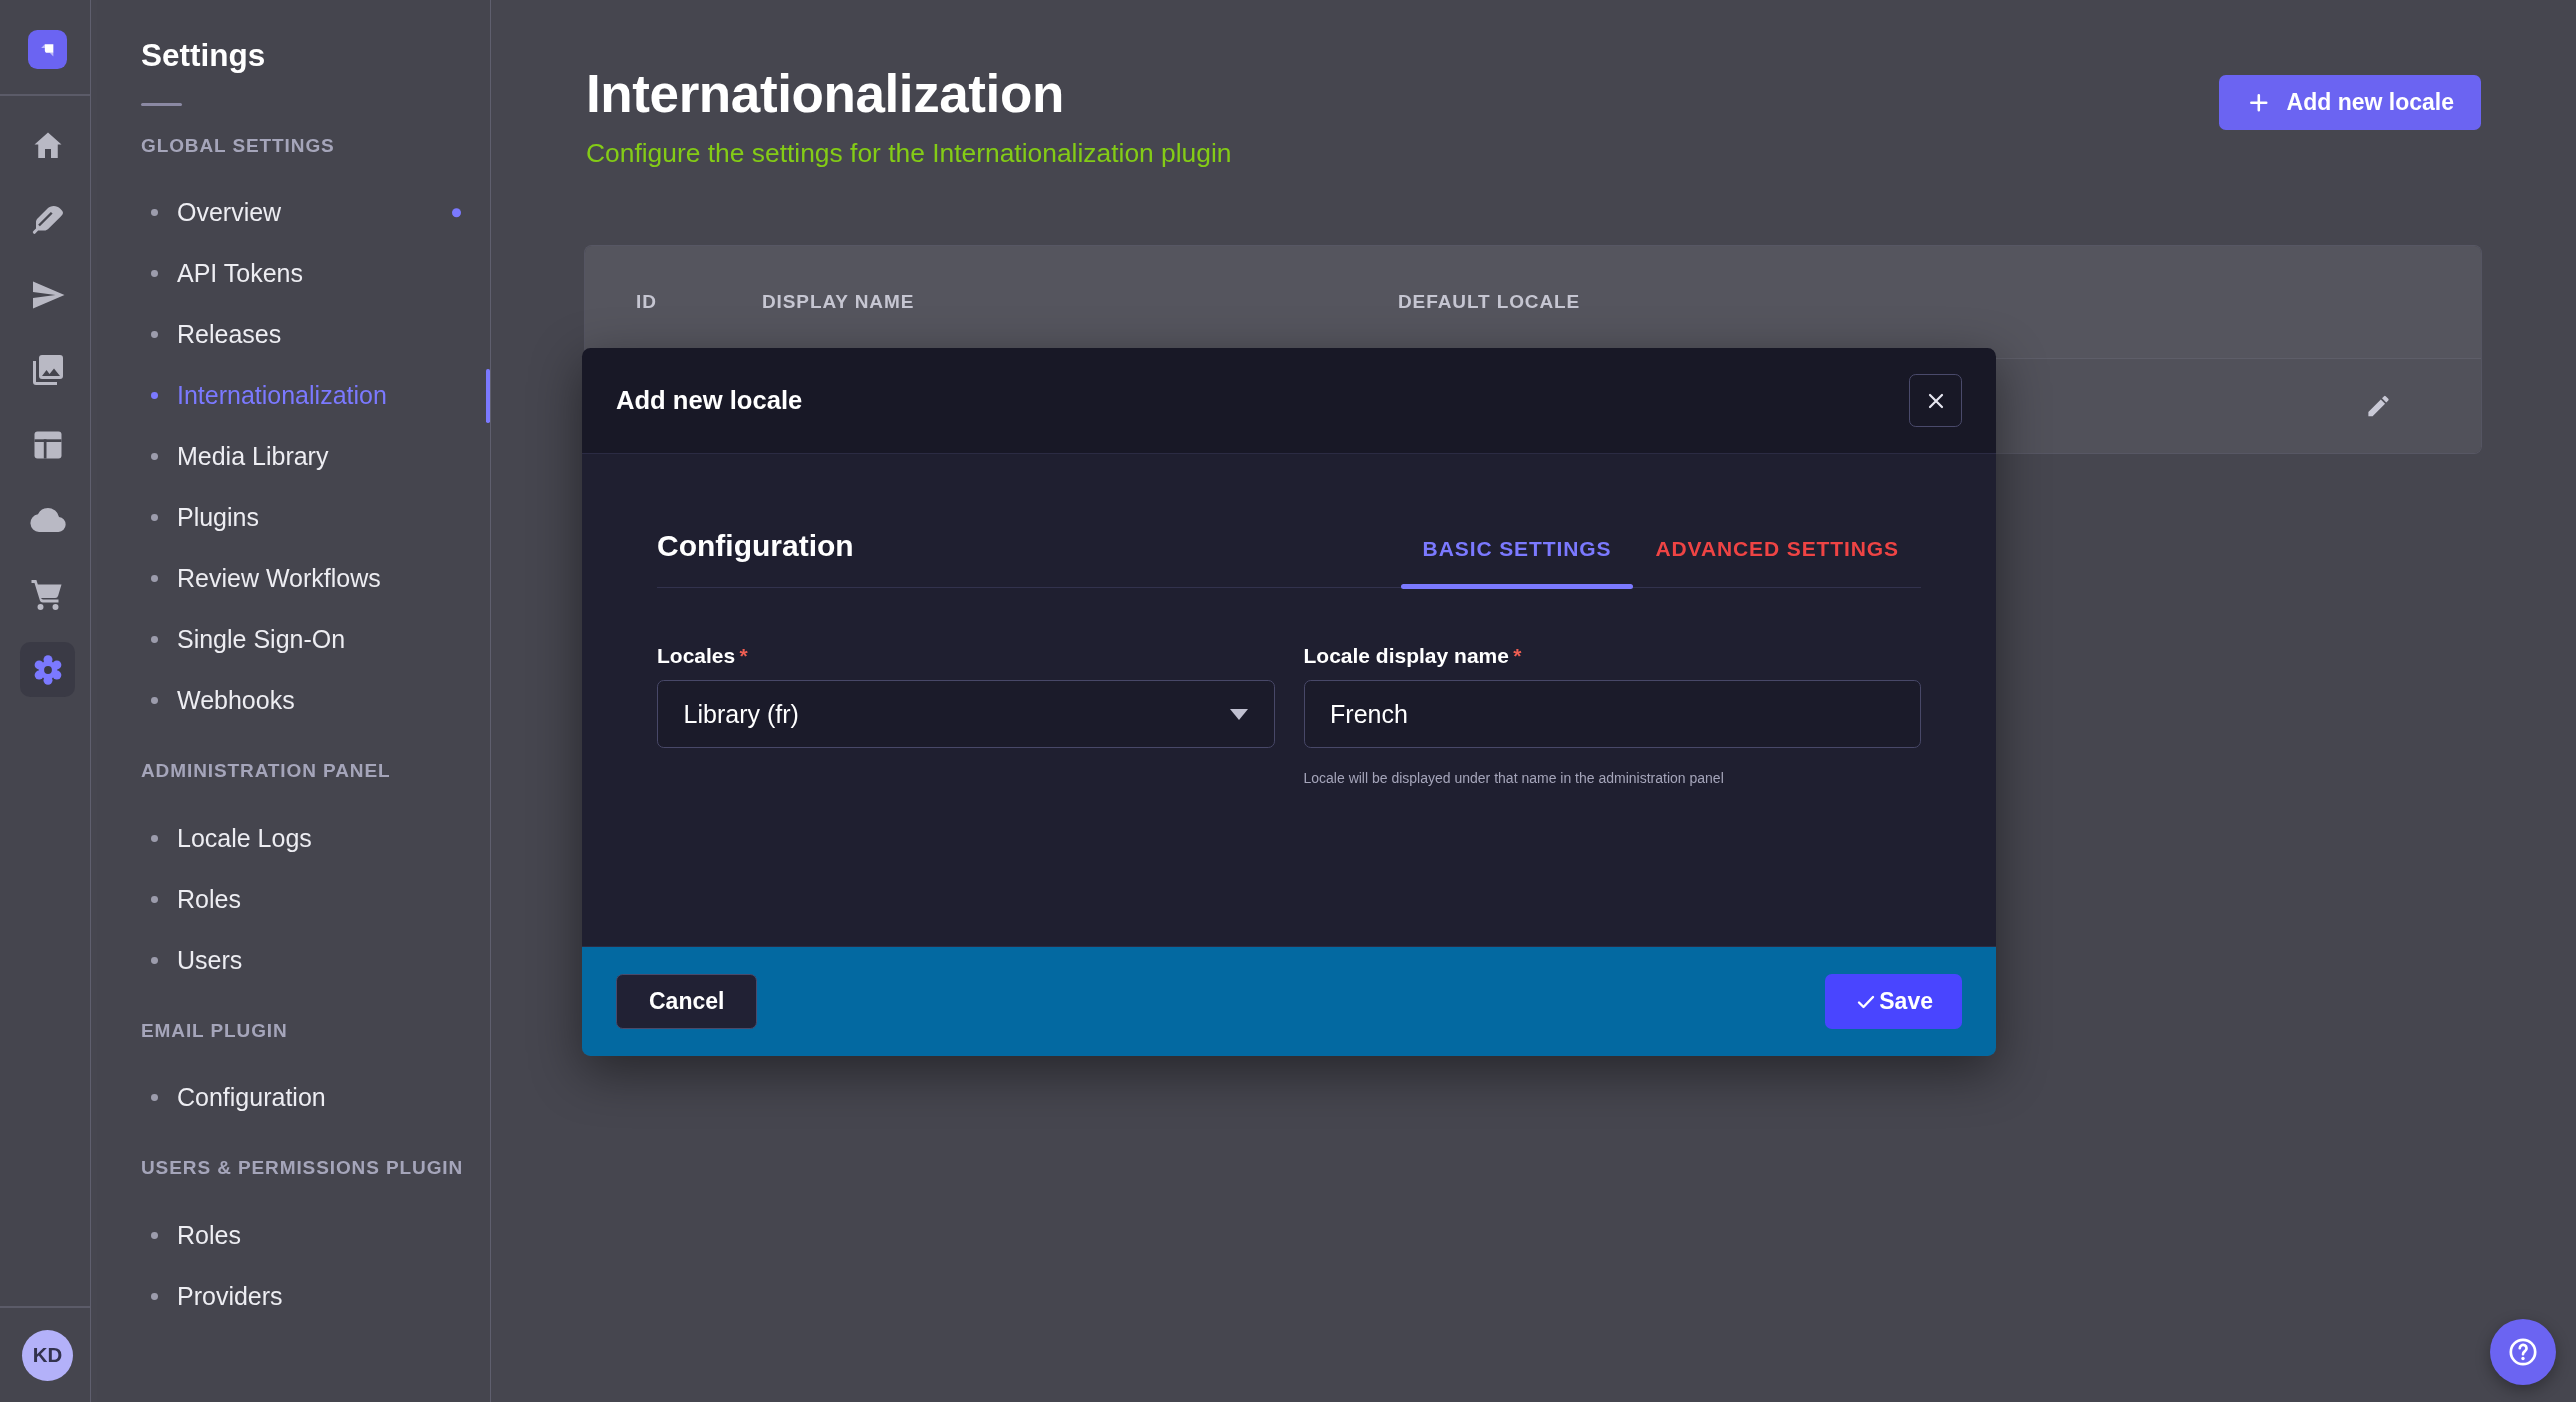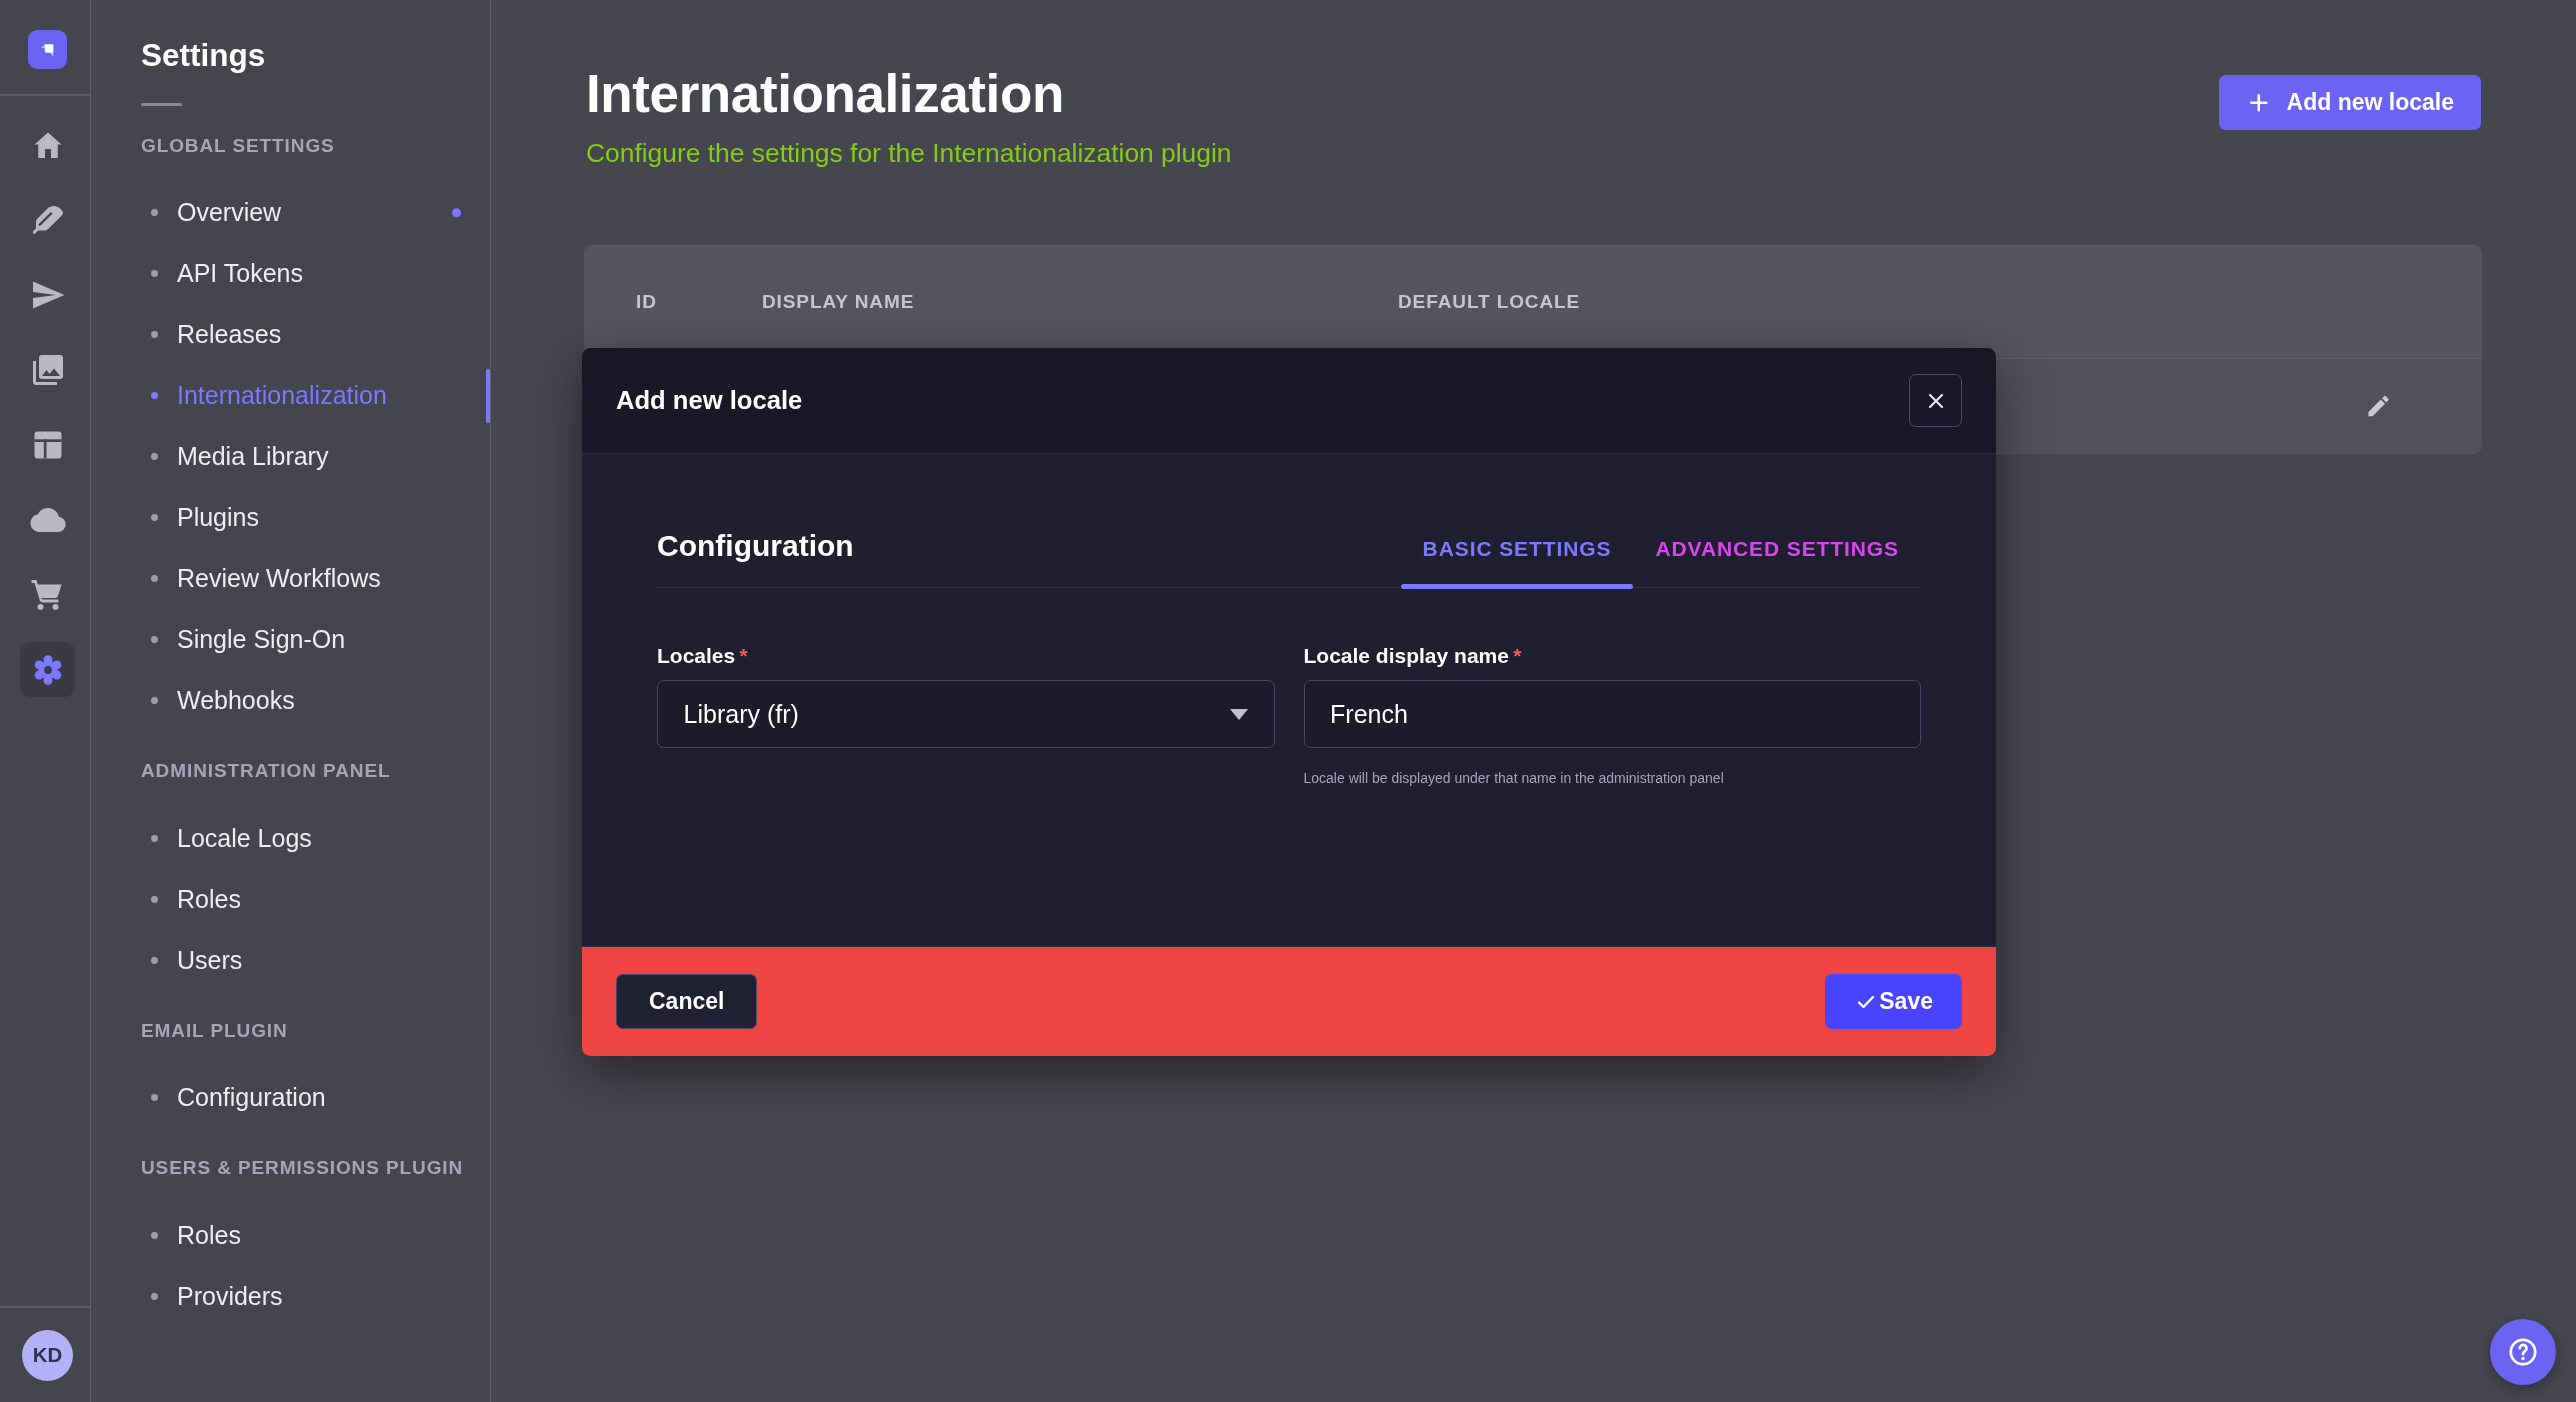--- a/index.html
+++ b/index.html
@@ -52,32 +52,32 @@
   
   .modal{position:absolute;left:582px;top:348px;width:1414px;border-radius:8.5px;box-shadow:0 15.3px 51px rgba(0,0,0,.45);z-index:10;}
   .modal-header{height:106px;background:#181826;border-bottom:1.7px solid #2B2B43;border-radius:8.5px 8.5px 0 0;display:flex;align-items:center;padding:0 34px;}
   .modal-title{font-size:25.6px;font-weight:700;color:#FFFFFF;}
   .close-btn{margin-left:auto;width:53px;height:53px;border:1.7px solid #4A4A6B;border-radius:6.8px;background:transparent;display:flex;align-items:center;justify-content:center;cursor:pointer;}
   .close-btn svg{width:24px;height:24px;}
   .modal-body{background:#1F1F30;padding:0 75px;height:492px;}
   .config-head{display:flex;justify-content:space-between;align-items:flex-end;padding-top:75px;border-bottom:1.7px solid #32324D;}
   .config-title{font-size:30px;font-weight:700;color:#FFFFFF;padding-bottom:24px;}
   .tabs{display:flex;align-items:flex-end;}
-  .tab{position:relative;background:none;border:none;font-size:21px;font-weight:700;letter-spacing:0.9px;color:#d946ef;padding:0 22px 25.6px;cursor:pointer;text-transform:uppercase;}
+  .tab{position:relative;background:none;border:none;font-size:21px;font-weight:700;letter-spacing:0.9px;color:#ef4444;padding:0 22px 25.6px;cursor:pointer;text-transform:uppercase;}
   .tab.active{color:var(--accentLight);}
   .tab.active::after{content:"";position:absolute;left:0;right:0;bottom:-1.7px;height:5.1px;border-radius:2.6px;background:var(--accentLight);}
   .form-row{display:flex;gap:29px;margin-top:56px;}
   .field{width:618px;}
   .field-label{font-size:21px;font-weight:600;color:#FFFFFF;}
   .req{color:var(--danger);margin-left:4.3px;font-weight:600;}
   .control{margin-top:12px;height:68px;width:100%;border:1.7px solid #484868;border-radius:6.8px;background:#1B1B2A;display:flex;align-items:center;padding:0 25.6px;font-size:25px;color:#FFFFFF;cursor:pointer;}
   input.control{cursor:text;outline:none;}
   .caret{margin-left:auto;width:0;height:0;border-left:9.4px solid transparent;border-right:9.4px solid transparent;border-top:11px solid #C0C0D0;}
   .hint{margin-top:15.3px;font-size:14px;line-height:30px;color:#A5A5BA;max-width:596px;}
-  .modal-footer{height:110px;background:#ef4444;border-top:1.7px solid #2B2B43;border-radius:0 0 8.5px 8.5px;display:flex;align-items:center;padding:16px 34px;}
+  .modal-footer{height:110px;background:#0369a1;border-top:1.7px solid #2B2B43;border-radius:0 0 8.5px 8.5px;display:flex;align-items:center;padding:16px 34px;}
   .btn-cancel{height:55px;padding:0 32px;border:1.7px solid #4A4A6B;border-radius:6.8px;background:#212134;color:#FFFFFF;font-size:23px;font-weight:600;cursor:pointer;}
   .btn-save{margin-left:auto;height:55px;padding:0 29px;border:none;border-radius:6.8px;background:var(--accent);color:#FFFFFF;font-size:23px;font-weight:600;display:flex;align-items:center;gap:1px;cursor:pointer;}
   .btn-save svg{width:24px;height:24px;}
 
   
   .help-fab{position:absolute;left:2490px;top:1319px;width:66px;height:66px;border-radius:50%;border:none;background:var(--accentDim);display:flex;align-items:center;justify-content:center;cursor:pointer;box-shadow:0 5.1px 15.3px rgba(0,0,0,.3);}
   .help-fab svg{width:34px;height:34px;}
 </style>
 </head>
 <body>

